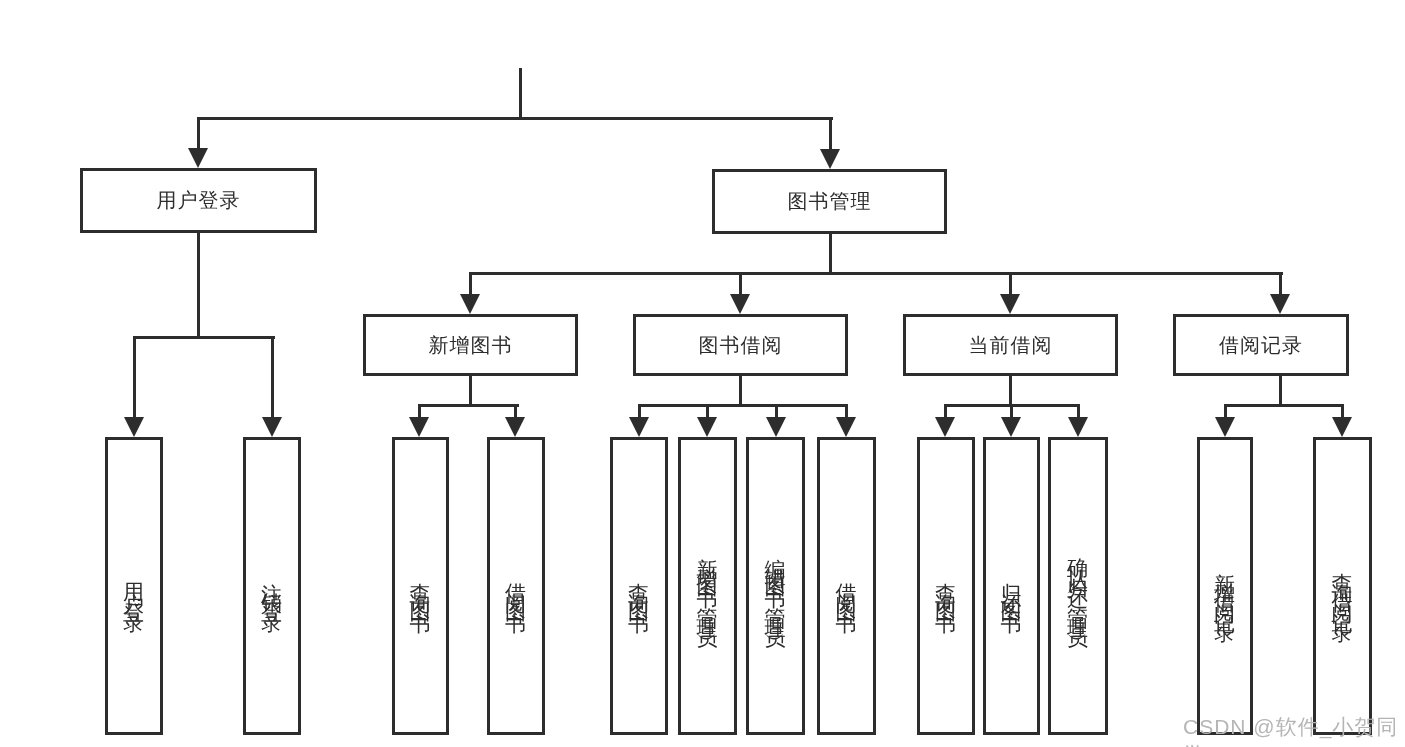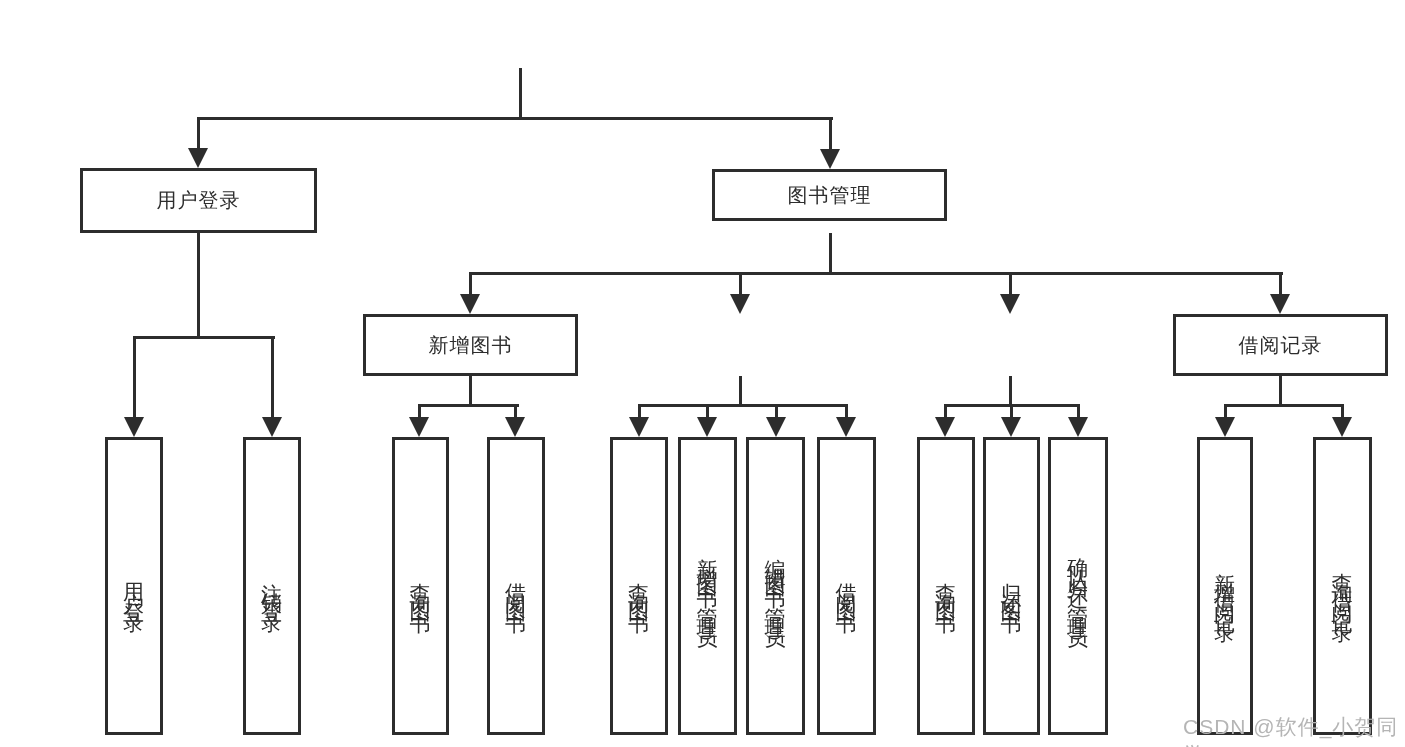--- a/index.html
+++ b/index.html
@@ -43,42 +43,44 @@
 
 
   <div class="vline" style="left:519px; top:68px;  height:52px;"></div>
   <div class="hline" style="left:197px; top:117px; width:636px;"></div>
   <div class="vline" style="left:197px; top:117px; height:32px;"></div>
   <div class="arr" style="left:188px; top:148px;"></div>
   <div class="vline" style="left:829px; top:117px; height:32px;"></div>
   <div class="arr" style="left:820px; top:149px;"></div>
 
   <div class="node" style="left:80px; top:168px; width:237px; height:65px;">用户登录</div>
-  <div class="node" style="left:712px; top:169px; width:235px; height:52px;">图书管理</div>
+  <div class="node" style="left:712px; top:169px; width:235px; height:65px;">图书管理</div>
 
   <div class="vline" style="left:197px; top:233px; height:106px;"></div>
   <div class="hline" style="left:133px; top:336px; width:142px;"></div>
   <div class="vline" style="left:133px; top:336px; height:82px;"></div>
   <div class="arr" style="left:124px; top:417px;"></div>
   <div class="vline" style="left:271px; top:336px; height:82px;"></div>
   <div class="arr" style="left:262px; top:417px;"></div>
 
   <div class="vline" style="left:829px; top:233px; height:42px;"></div>
   <div class="hline" style="left:469px; top:272px; width:814px;"></div>
   <div class="vline" style="left:469px;  top:272px; height:23px;"></div>
   <div class="arr" style="left:460px;  top:294px;"></div>
   <div class="vline" style="left:739px;  top:272px; height:23px;"></div>
   <div class="arr" style="left:730px;  top:294px;"></div>
   <div class="vline" style="left:1009px; top:272px; height:23px;"></div>
   <div class="arr" style="left:1000px; top:294px;"></div>
   <div class="vline" style="left:1279px; top:272px; height:23px;"></div>
   <div class="arr" style="left:1270px; top:294px;"></div>
 
   <div class="node" style="left:363px;  top:314px; width:215px; height:62px;">新增图书</div>
-  <div class="node" style="left:1173px; top:314px; width:215px; height:62px;">借阅记录</div>
+  <div class="node" style="left:633px;  top:314px; width:215px; height:62px;">图书借阅</div>
+  <div class="node" style="left:903px;  top:314px; width:215px; height:62px;">当前借阅</div>
+  <div class="node" style="left:1173px; top:314px; width:176px; height:62px;">借阅记录</div>
 
   <div class="vline" style="left:469px; top:376px; height:31px;"></div>
   <div class="hline" style="left:418px; top:404px; width:101px;"></div>
   <div class="vline" style="left:418px; top:404px; height:15px;"></div>
   <div class="arr" style="left:409px; top:417px;"></div>
   <div class="vline" style="left:514px; top:404px; height:15px;"></div>
   <div class="arr" style="left:505px; top:417px;"></div>
 
   <div class="vline" style="left:739px; top:376px; height:31px;"></div>
   <div class="hline" style="left:638px; top:404px; width:209px;"></div>

